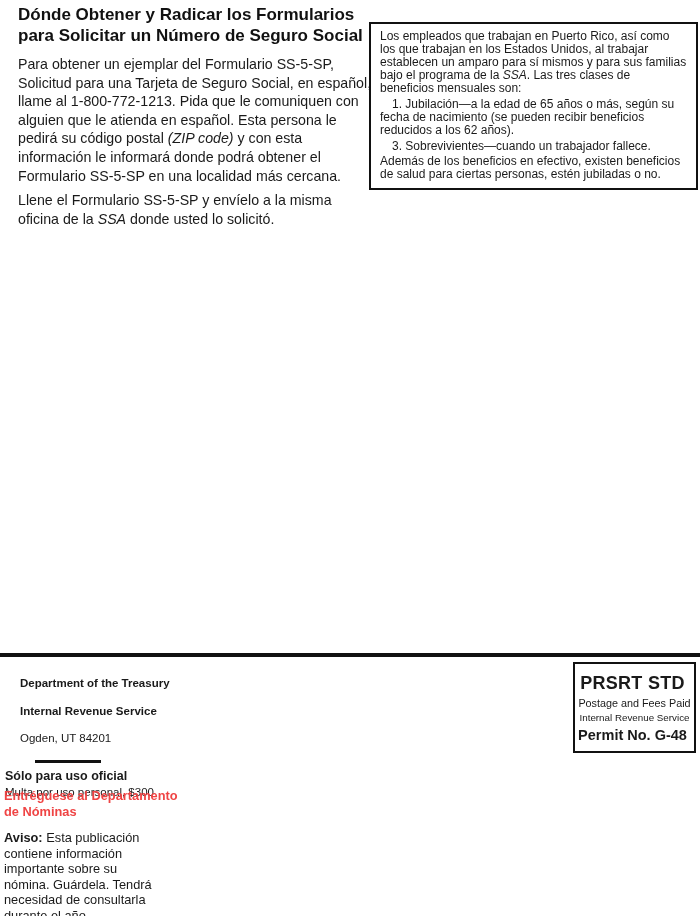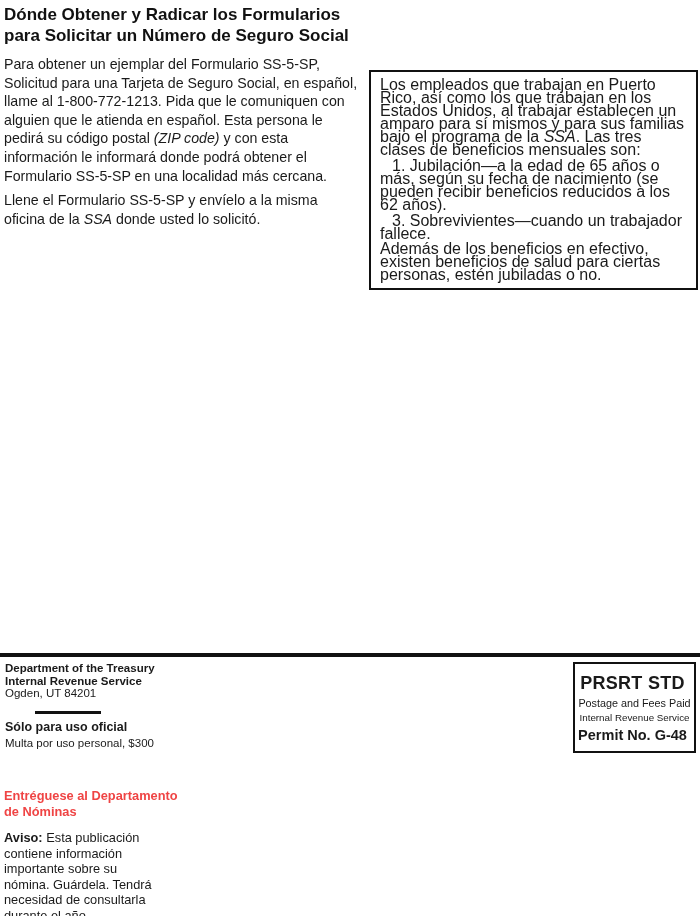--- a/index.html
+++ b/index.html
@@ -5,41 +5,41 @@
   html,body { margin:0; padding:0; background:#ffffff; }
   .page {
     position:relative; width:700px; height:916px; background:#ffffff;
     font-family:"Liberation Sans","DejaVu Sans",sans-serif; color:#1a1a1a;
     overflow:hidden;
   }
   .i { font-style:italic; }
   .b { font-weight:bold; }
 
   
-  .col-left { position:absolute; left:4px; top:5px; width:356px; }
+  .col-left { position:absolute; left:18px; top:5px; width:356px; }
   .doc-title { font-size:17px; line-height:20.5px; font-weight:bold; margin:0 0 9px 0; color:#111; }
   .doc-title span { display:block; }
   .col-left p { font-size:14.2px; line-height:18.6px; margin:0 0 6px 0; }
 
   
   .info-box {
     position:absolute; left:369px; top:22px; width:307px;
     border:2px solid #111; padding:6px 9px 7px 9px;
-    font-size:16px; line-height:13px;margin-top:48px;
+    font-size:12px; line-height:13px;
   }
   .info-box p { margin:0; }
   .info-box p.item { text-indent:12px; margin-top:3px; }
   .info-box p.closing { margin-top:2px; }
 
   
   .rule-full { position:absolute; left:0; top:653px; width:700px; height:4px; background:#111; }
 
   
   .footer-left { position:absolute; left:5px; top:662px; font-size:11.5px; line-height:12.5px; }
-  .footer-left .addr { margin:0; }
+  .footer-left .addr { margin:15px; }
   .rule-short { width:66px; height:3px; background:#111; margin:11px 0 0 30px; }
   .official { font-size:12.5px; font-weight:bold; margin:7px 0 0 0; }
   .penalty { font-size:11.5px; margin:4px 0 0 0; }
 
   
   .permit-box {
     position:absolute; left:573px; top:662px; width:123px; height:91px;
     border:2px solid #111; box-sizing:border-box; text-align:center;
     display:flex; flex-direction:column; justify-content:center;
   }

